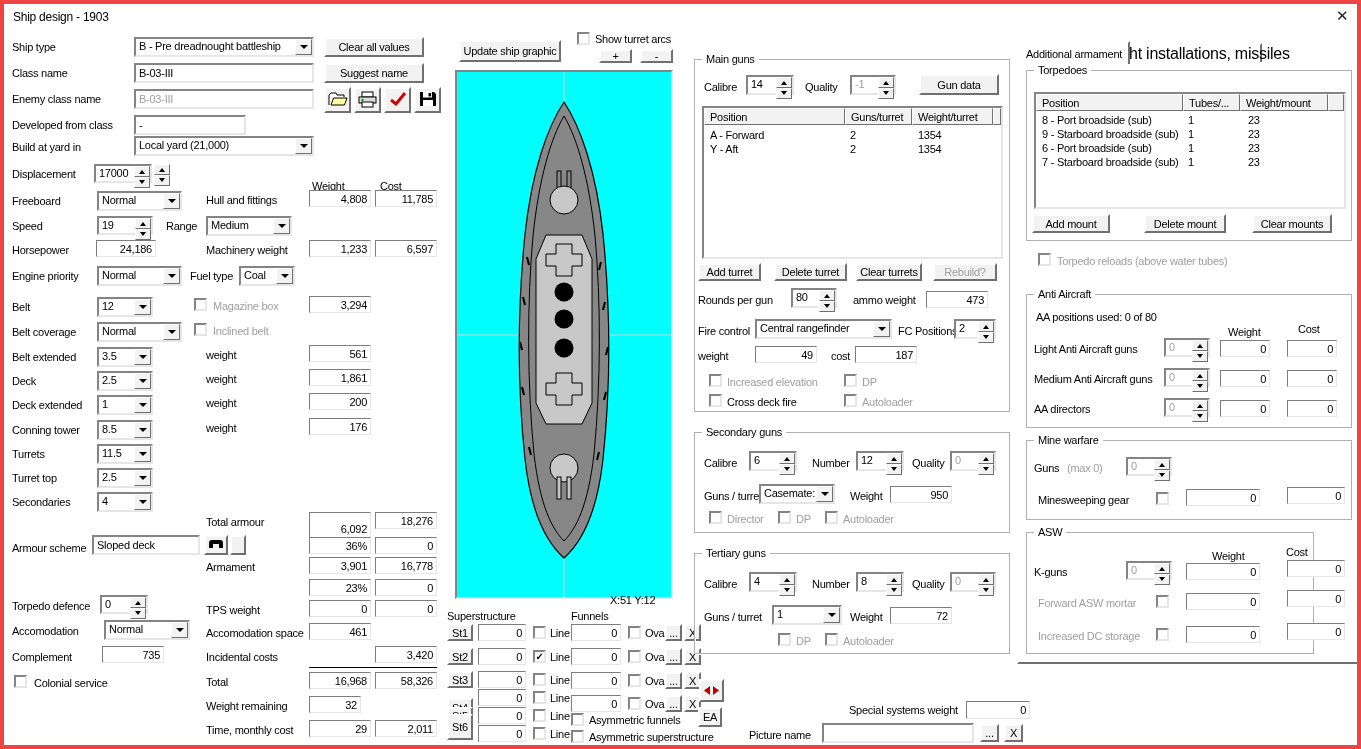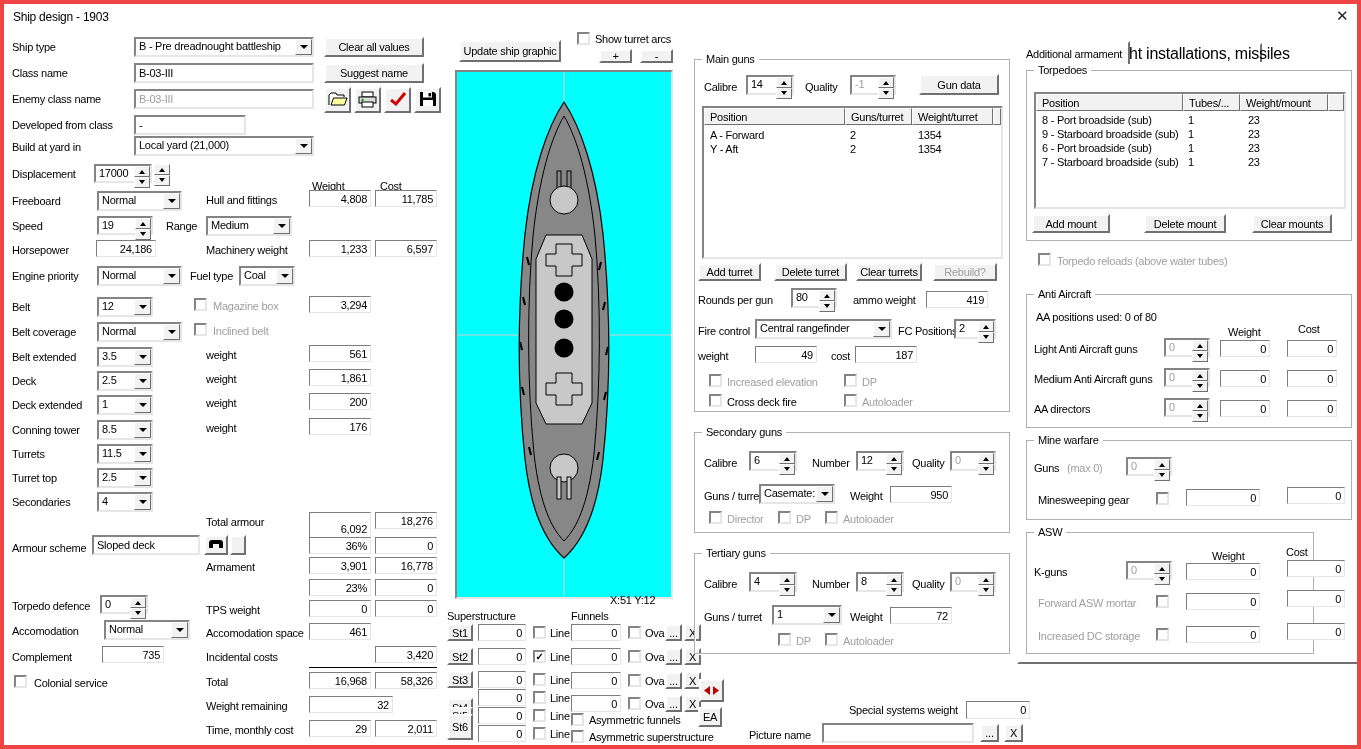--- a/index.html
+++ b/index.html
@@ -314,21 +314,21 @@
   <div class="f" style="left:371px;top:642px;width:62px;height:17px">3,420</div>
 
   <div class="hr" style="left:305px;top:663px;width:128px"></div>
 
   <span class="cb" style="left:10px;top:671px"></span>
   <div class="t" style="left:30px;top:673px">Colonial service</div>
   <div class="t" style="left:202px;top:672px">Total</div>
   <div class="f" style="left:305px;top:668px;width:62px;height:17px">16,968</div>
   <div class="f" style="left:371px;top:668px;width:62px;height:17px">58,326</div>
   <div class="t" style="left:202px;top:696px">Weight remaining</div>
-  <div class="f" style="left:305px;top:692px;width:84px;height:17px">32</div>
+  <div class="f" style="left:305px;top:692px;width:52px;height:17px">32</div>
   <div class="t" style="left:202px;top:720px">Time, monthly cost</div>
   <div class="f" style="left:305px;top:716px;width:62px;height:17px">29</div>
   <div class="f" style="left:371px;top:716px;width:62px;height:17px">2,011</div>
 
   <div class="b" style="left:455px;top:36px;width:102px;height:22px">Update ship graphic</div>
   <span class="cb" style="left:573px;top:28px"></span>
   <div class="t" style="left:591px;top:29px">Show turret arcs</div>
   <div class="b" style="left:595px;top:45px;width:33px;height:14px">+</div>
   <div class="b" style="left:636px;top:45px;width:33px;height:14px">-</div>
 
@@ -482,21 +482,21 @@
     <span class="ud">
         <span class="u">
           <i></i>
         </span>
         <span class="d">
           <i></i>
         </span>
       </span>
     </div>
   <div class="t" style="left:849px;top:290px">ammo weight</div>
-  <div class="f" style="left:922px;top:287px;width:62px;height:17px">419</div>
+  <div class="f" style="left:922px;top:287px;width:62px;height:17px">473</div>
 
   <div class="t" style="left:694px;top:321px">Fire control</div>
   <div class="dd" style="left:751px;top:315px;width:137px;height:20px">
     <span class="dv">Central rangefinder</span>
       <span class="da">
         <i></i>
       </span>
     </div>
   <div class="t" style="left:894px;top:321px">FC Positions</div>
   <div class="sp" style="left:950px;top:315px;width:42px;height:20px">

